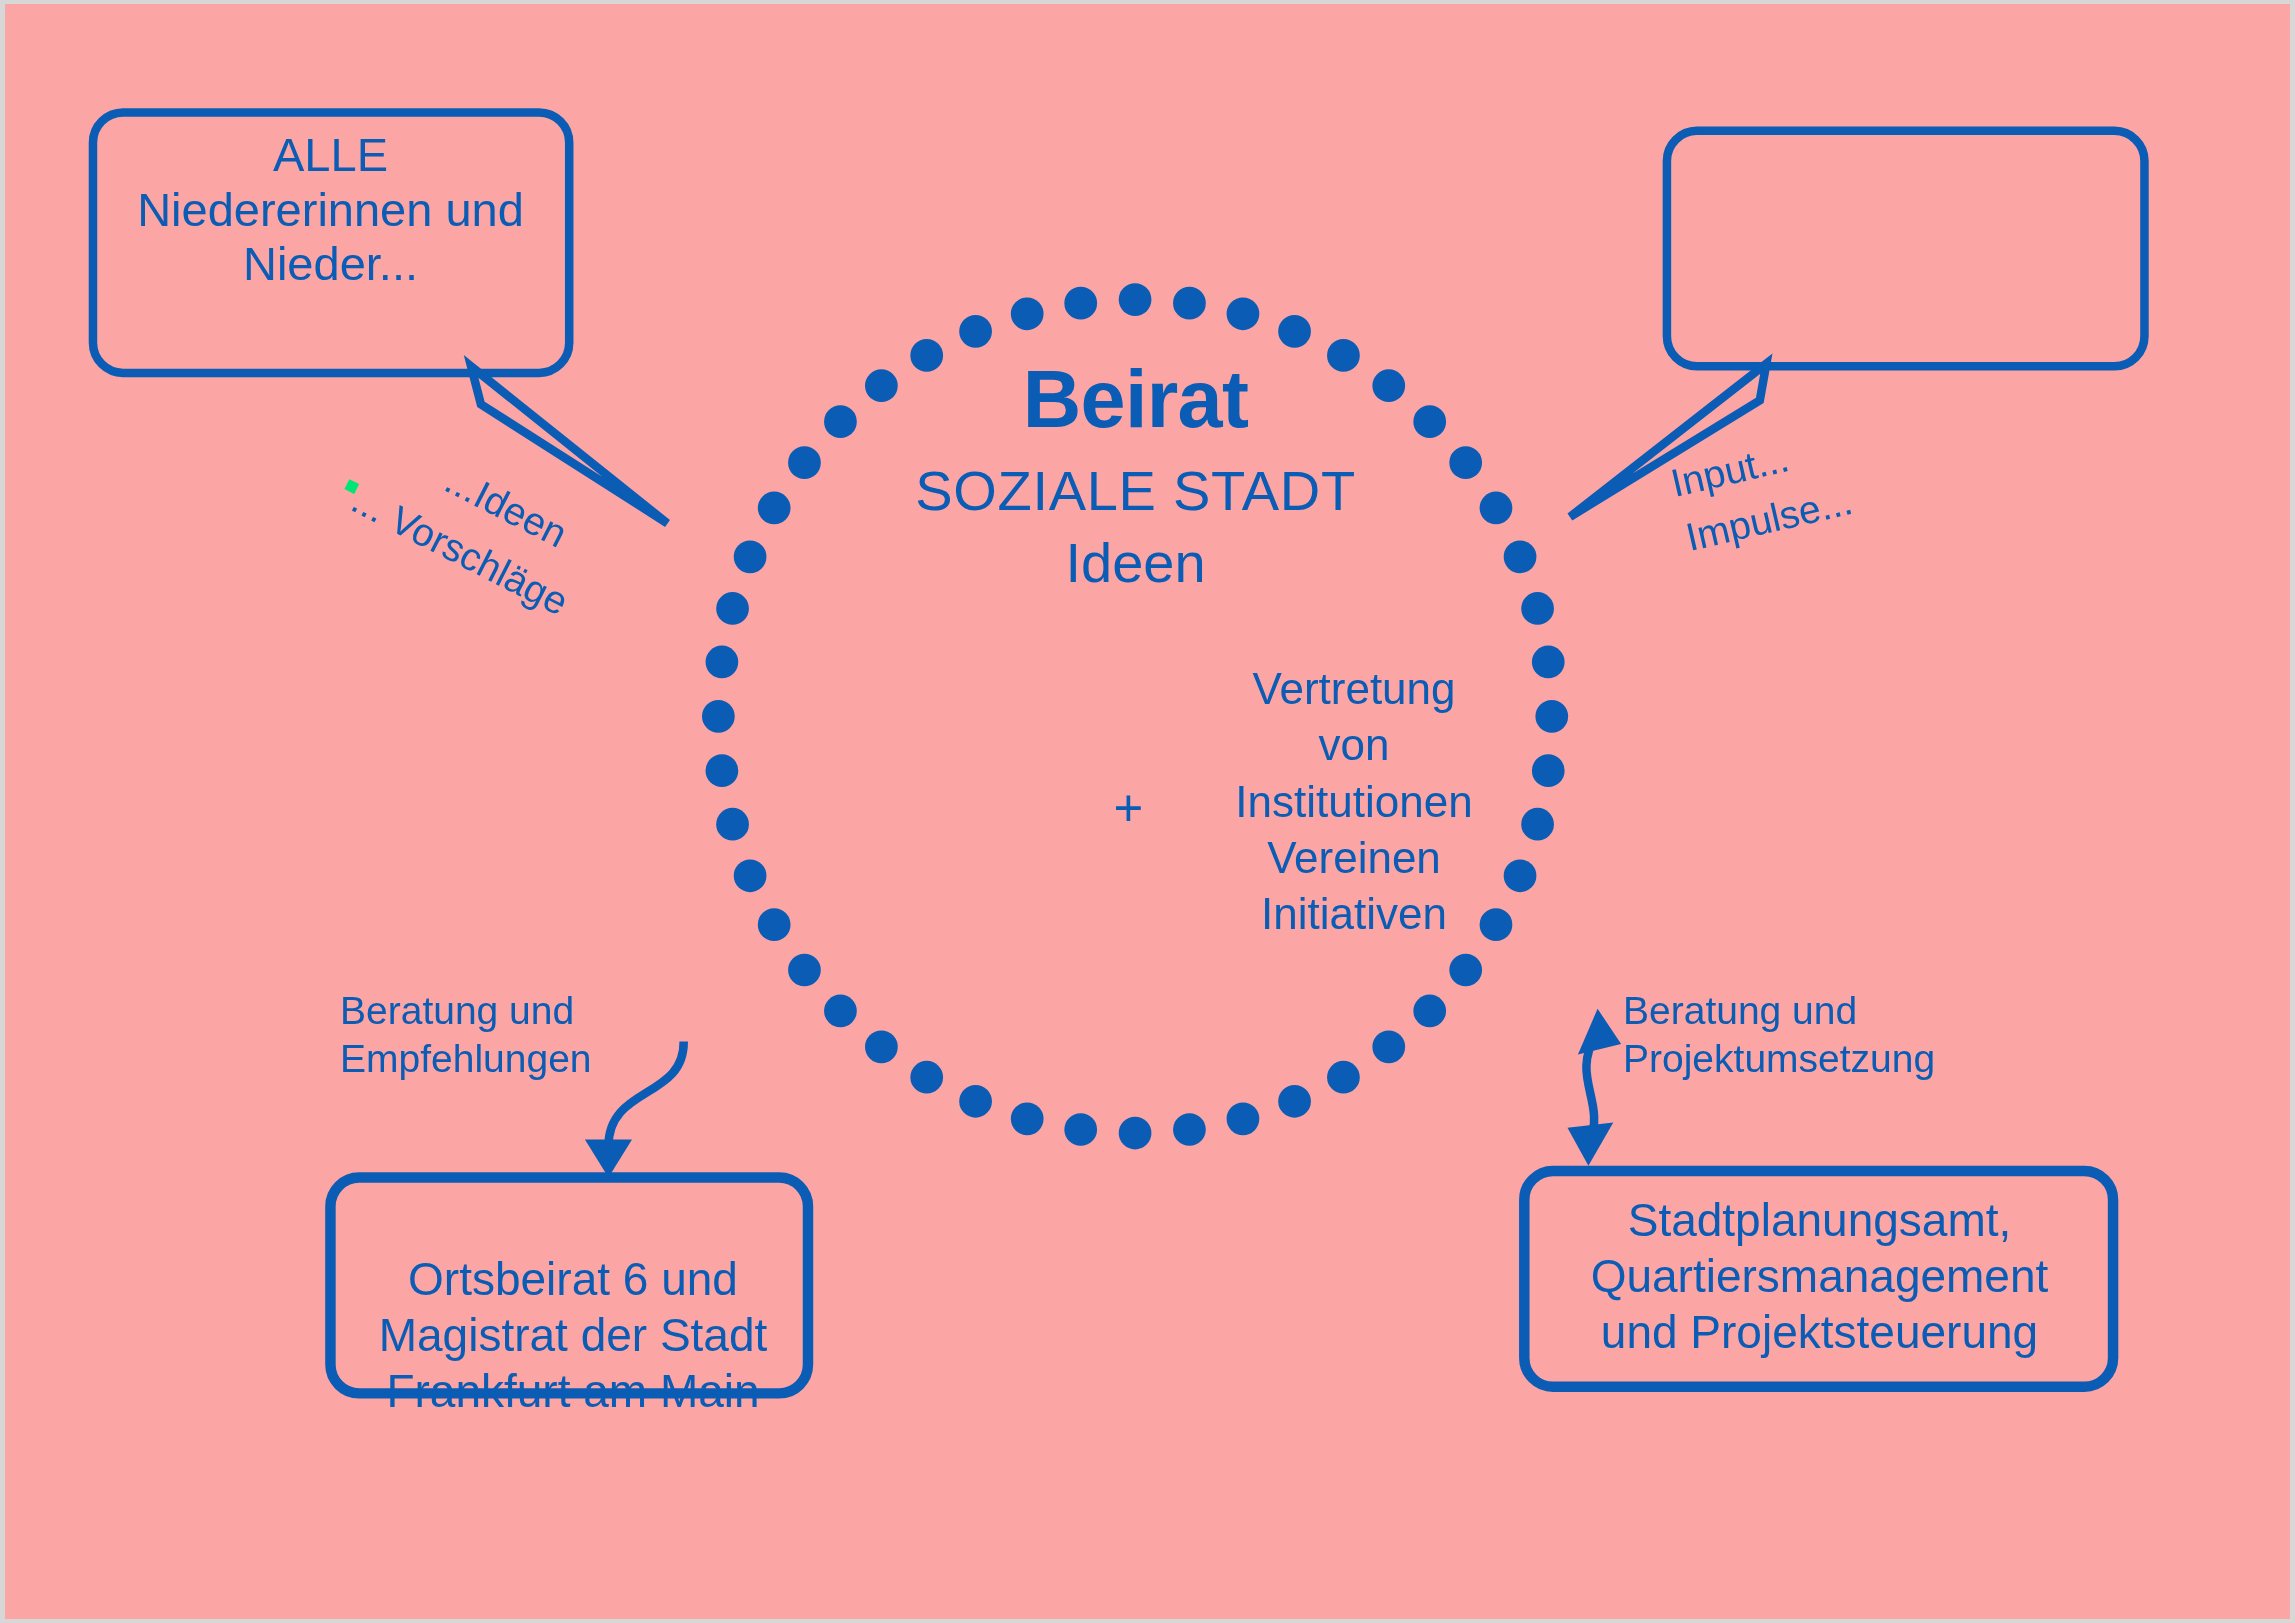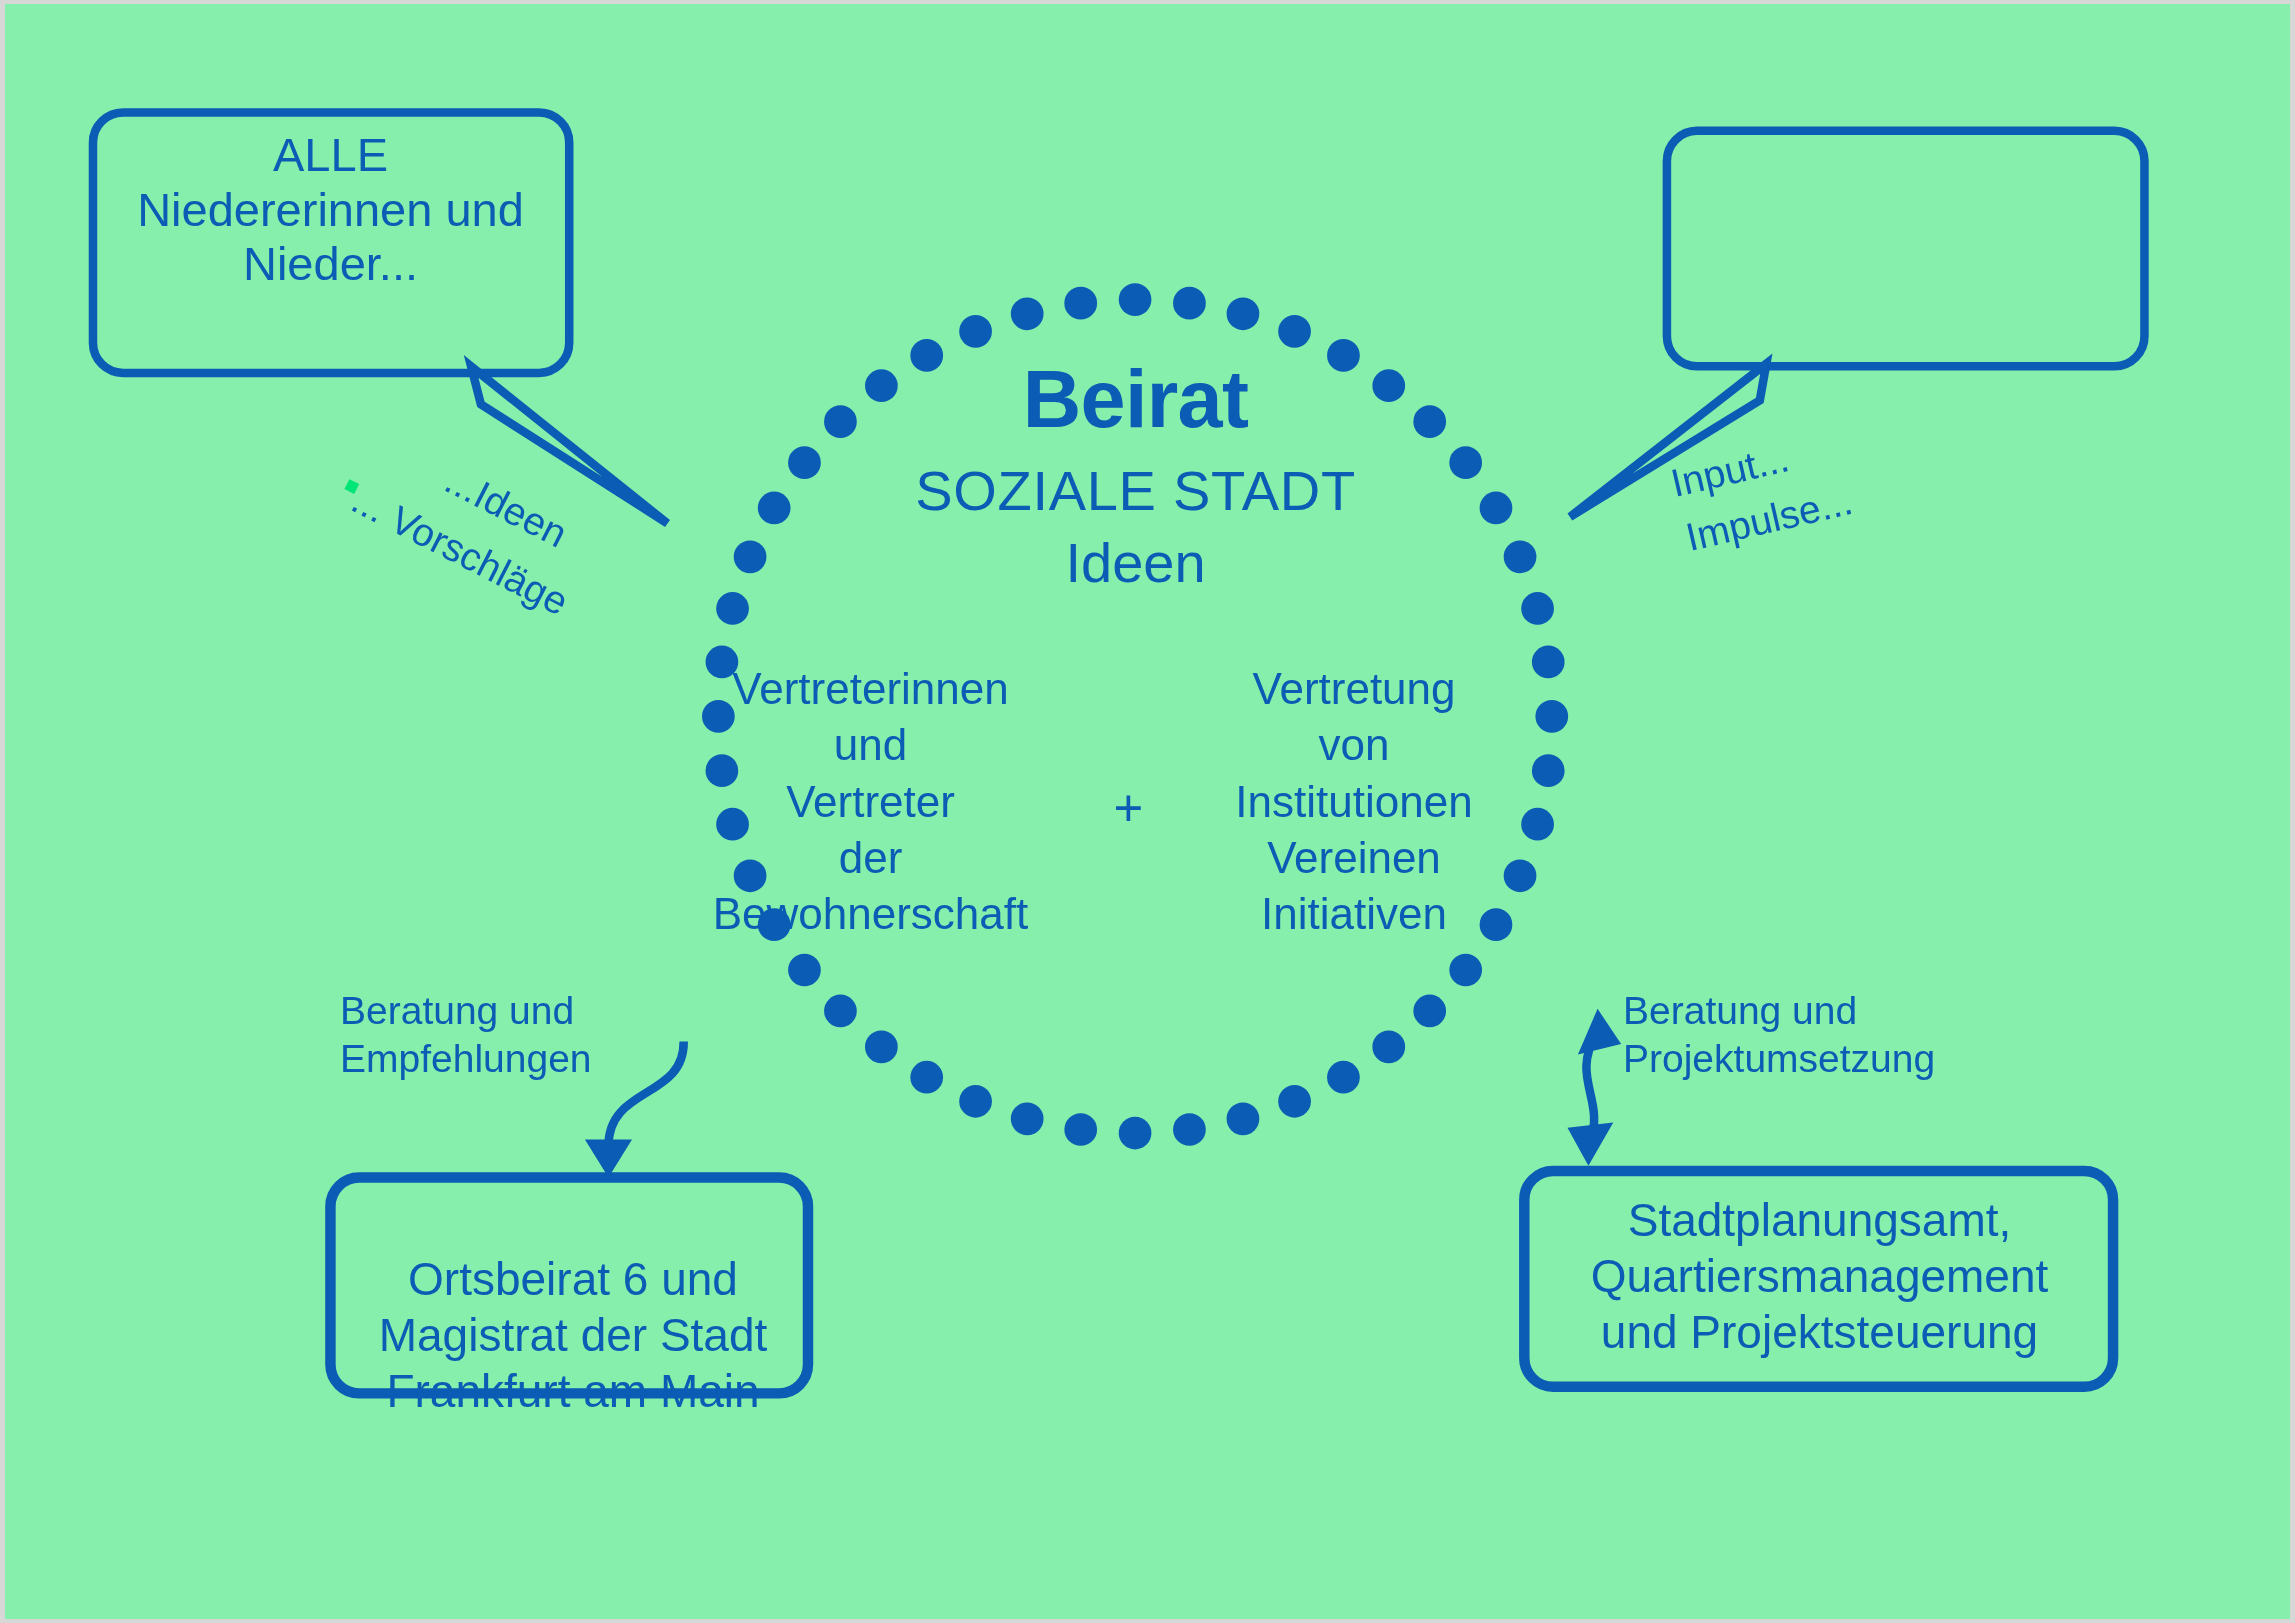--- a/index.html
+++ b/index.html
@@ -3,21 +3,21 @@
 <meta charset="utf-8">
 <style>
   html, body {
     margin: 0; padding: 0;
     background: #d9d9d9;
   }
   #stage {
     position: relative;
     width: 2295px;
     height: 1623px;
-    background: #86efac;
+    background: #fca5a5;
     overflow: hidden;
     font-family: "Liberation Sans", sans-serif;
     color: #0a5cb4;
   }
   
   .edge {
     position: absolute;
     background: #d7d7d7;
     pointer-events: none;
   }
@@ -222,21 +222,20 @@
     <polygon points="2396,1724 2466,1716 2428,1782" fill="#0a5cb4"></polygon>
   </svg>
 
   <div class="bubble-text" id="bubble-left-text">ALLE<br>Niedererinnen und<br>Nieder...</div>
 
 
   <div id="center-title">Beirat</div>
   <div id="center-sub1">SOZIALE STADT</div>
   <div id="center-sub2">Ideen</div>
 
-  <div class="col" id="col-left">Vertreterinnen<br>und<br>Vertreter<br>der<br>Bewohnerschaft</div>
   <div id="plus">+</div>
   <div class="col" id="col-right">Vertretung<br>von<br>Institutionen<br>Vereinen<br>Initiativen</div>
 
 
   <div id="lbl-ideen">...Ideen</div>
   <div id="lbl-vorschlaege">
     <span style="display:inline-block;width:11px;height:11px;background:#00e676;vertical-align:0.42em;margin-right:2px;"></span><span>...  Vorschläge</span>
   </div>
   <div id="lbl-input">Input...</div>
   <div id="lbl-impulse">Impulse...</div>

